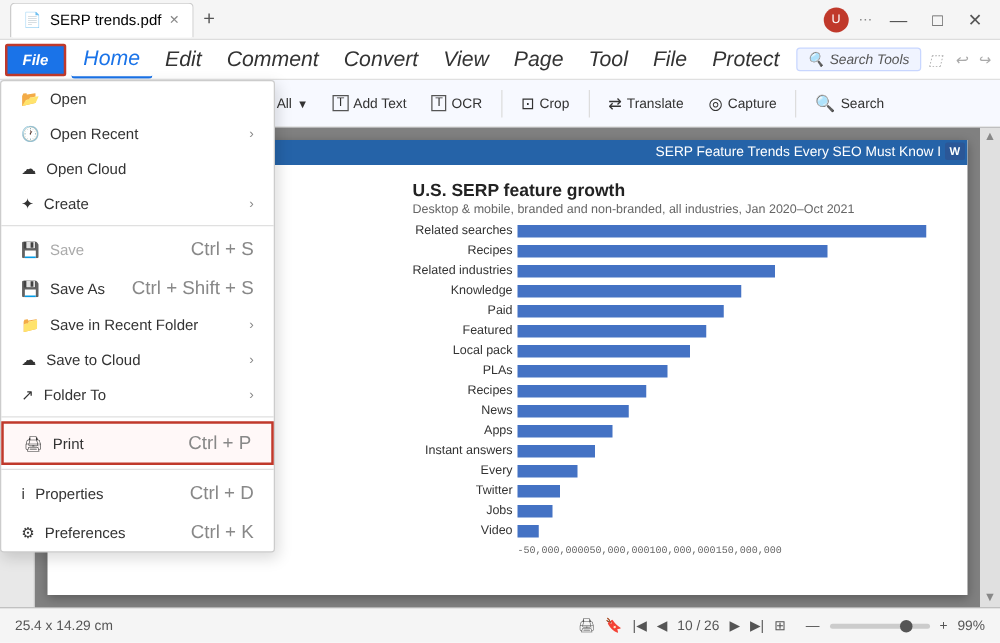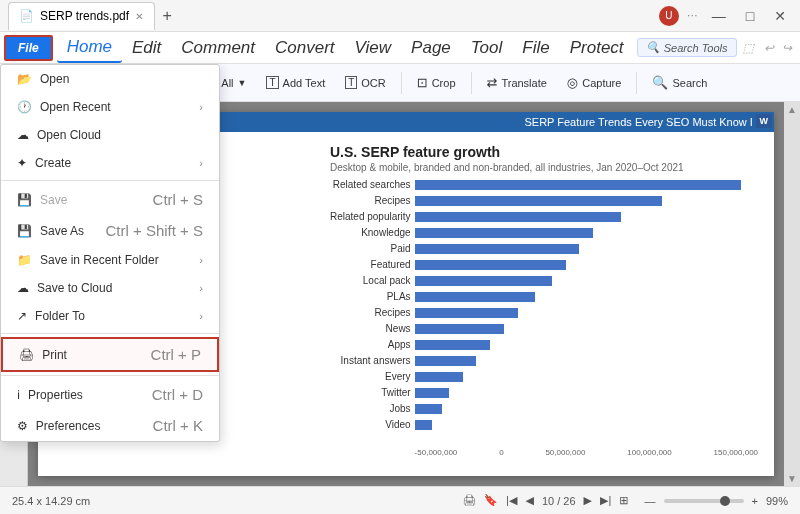--- a/index.html
+++ b/index.html
@@ -108,21 +108,21 @@
     .pdf-left .highlight { color: #1a5bc4; }
     .pdf-left .bold-highlight { color: #1a5bc4; font-weight: bold; }
     .chart-title { font-size: 14px; font-weight: 600; color: #222; margin-bottom: 2px; }
     .chart-subtitle { font-size: 10px; color: #666; margin-bottom: 5px; }
     .chart-container { display: flex; gap: 4px; }
     .chart-labels { display: flex; flex-direction: column; gap: 2px; text-align: right; }
     .chart-label { font-size: 10px; color: #333; height: 14px; line-height: 14px; }
     .chart-bars { flex: 1; display: flex; flex-direction: column; gap: 2px; position: relative; }
     .chart-bar-row { display: flex; align-items: center; height: 14px; }
     .chart-bar { height: 10px; background: #4472c4; }
-    .chart-x-axis { display: flex; justify-content: space-between; font-size: 8px; color: #666; margin-top: 16px; padding-left: 0; }
+    .chart-x-axis { display: flex; justify-content: flex-start; font-size: 8px; color: #666; margin-top: 4px; padding-left: 0; font-family: Liberation Mono, monospace; }
     .chart-x-label { text-align: center; font-size: 9px; color: #555; margin-top: 2px; }
 
     
     .right-scroll {
       width: 16px; background: #e0e0e0; display: flex;
       flex-direction: column; align-items: center; justify-content: space-between;
       padding: 2px 0;
     }
     .scroll-btn { font-size: 10px; color: #888; cursor: pointer; }
 
@@ -268,21 +268,21 @@
           <p>increase in appearance on</p>
           <p><span class="bold-highlight">SERPs, YoY.</span></p>
         </div>
         <div class="pdf-right">
           <div class="chart-title">U.S. SERP feature growth</div>
           <div class="chart-subtitle">Desktop &amp; mobile, branded and non-branded, all industries, Jan 2020–Oct 2021</div>
           <div class="chart-container">
             <div class="chart-labels">
               <div class="chart-label">Related searches</div>
               <div class="chart-label">Recipes</div>
-              <div class="chart-label">Related popularity</div>
+              <div class="chart-label">Related industries</div>
               <div class="chart-label">Knowledge</div>
               <div class="chart-label">Paid</div>
               <div class="chart-label">Featured</div>
               <div class="chart-label">Local pack</div>
               <div class="chart-label">PLAs</div>
               <div class="chart-label">Recipes</div>
               <div class="chart-label">News</div>
               <div class="chart-label">Apps</div>
               <div class="chart-label">Instant answers</div>
               <div class="chart-label">Every</div>

